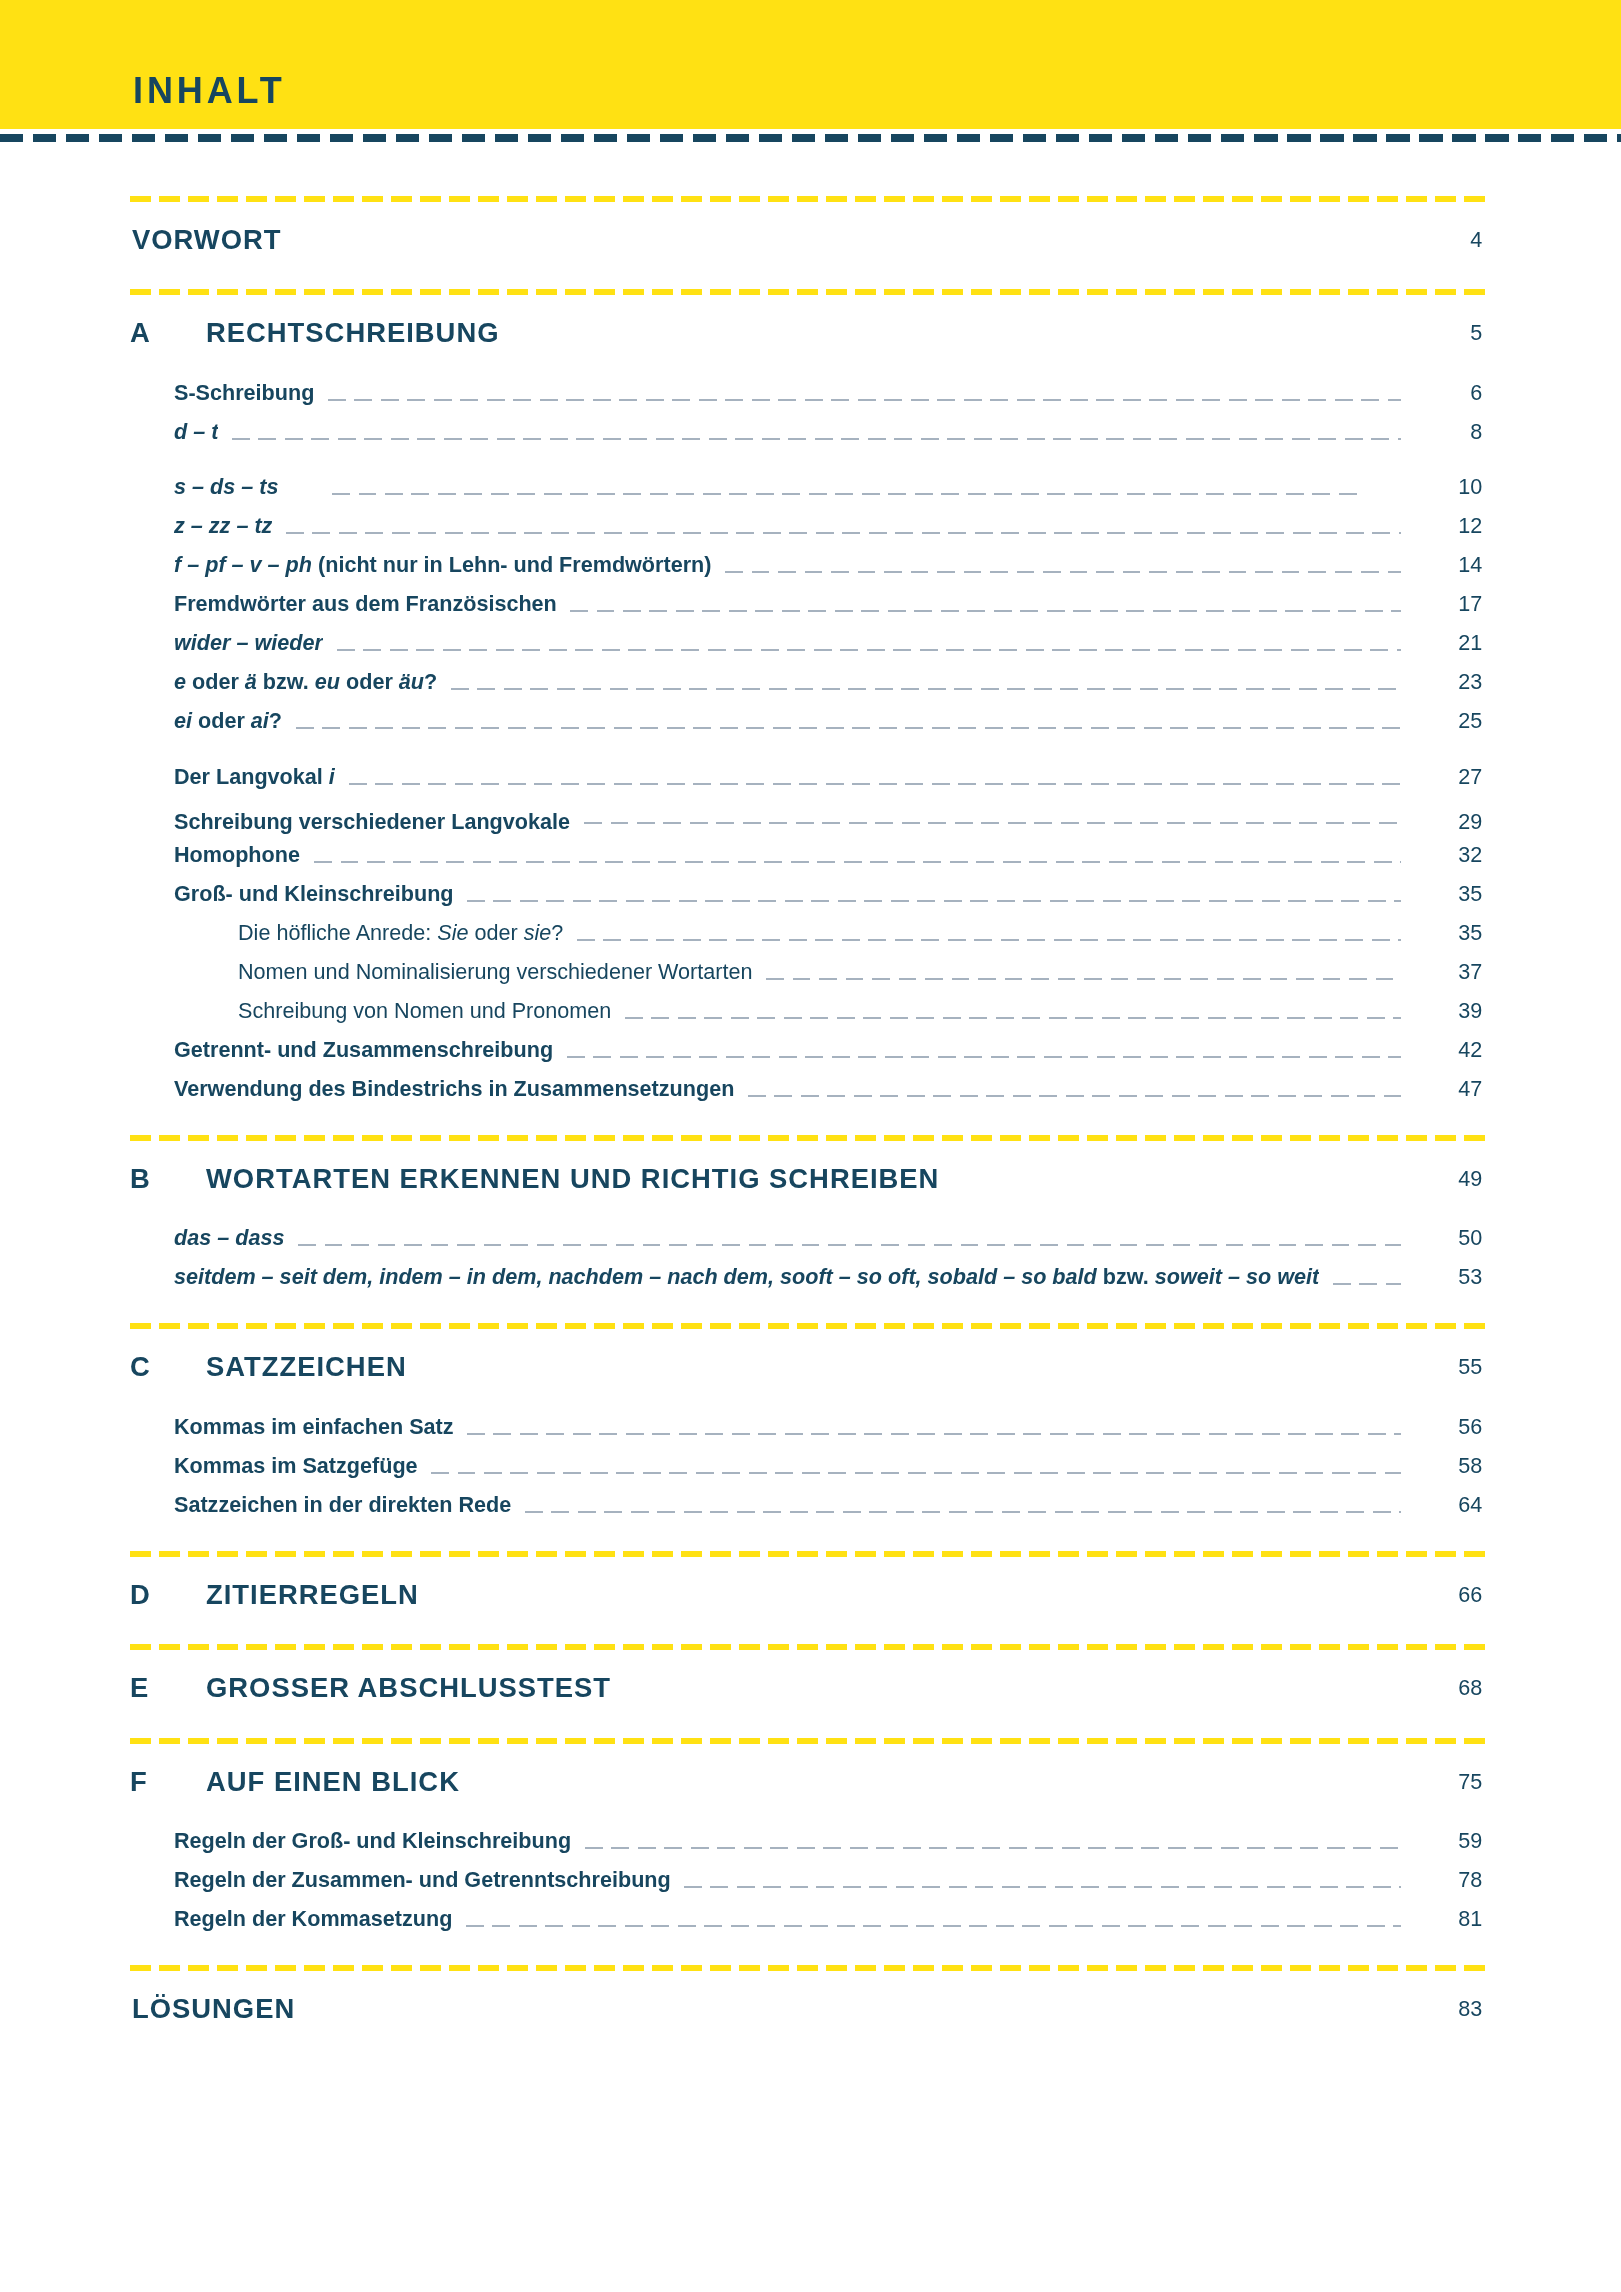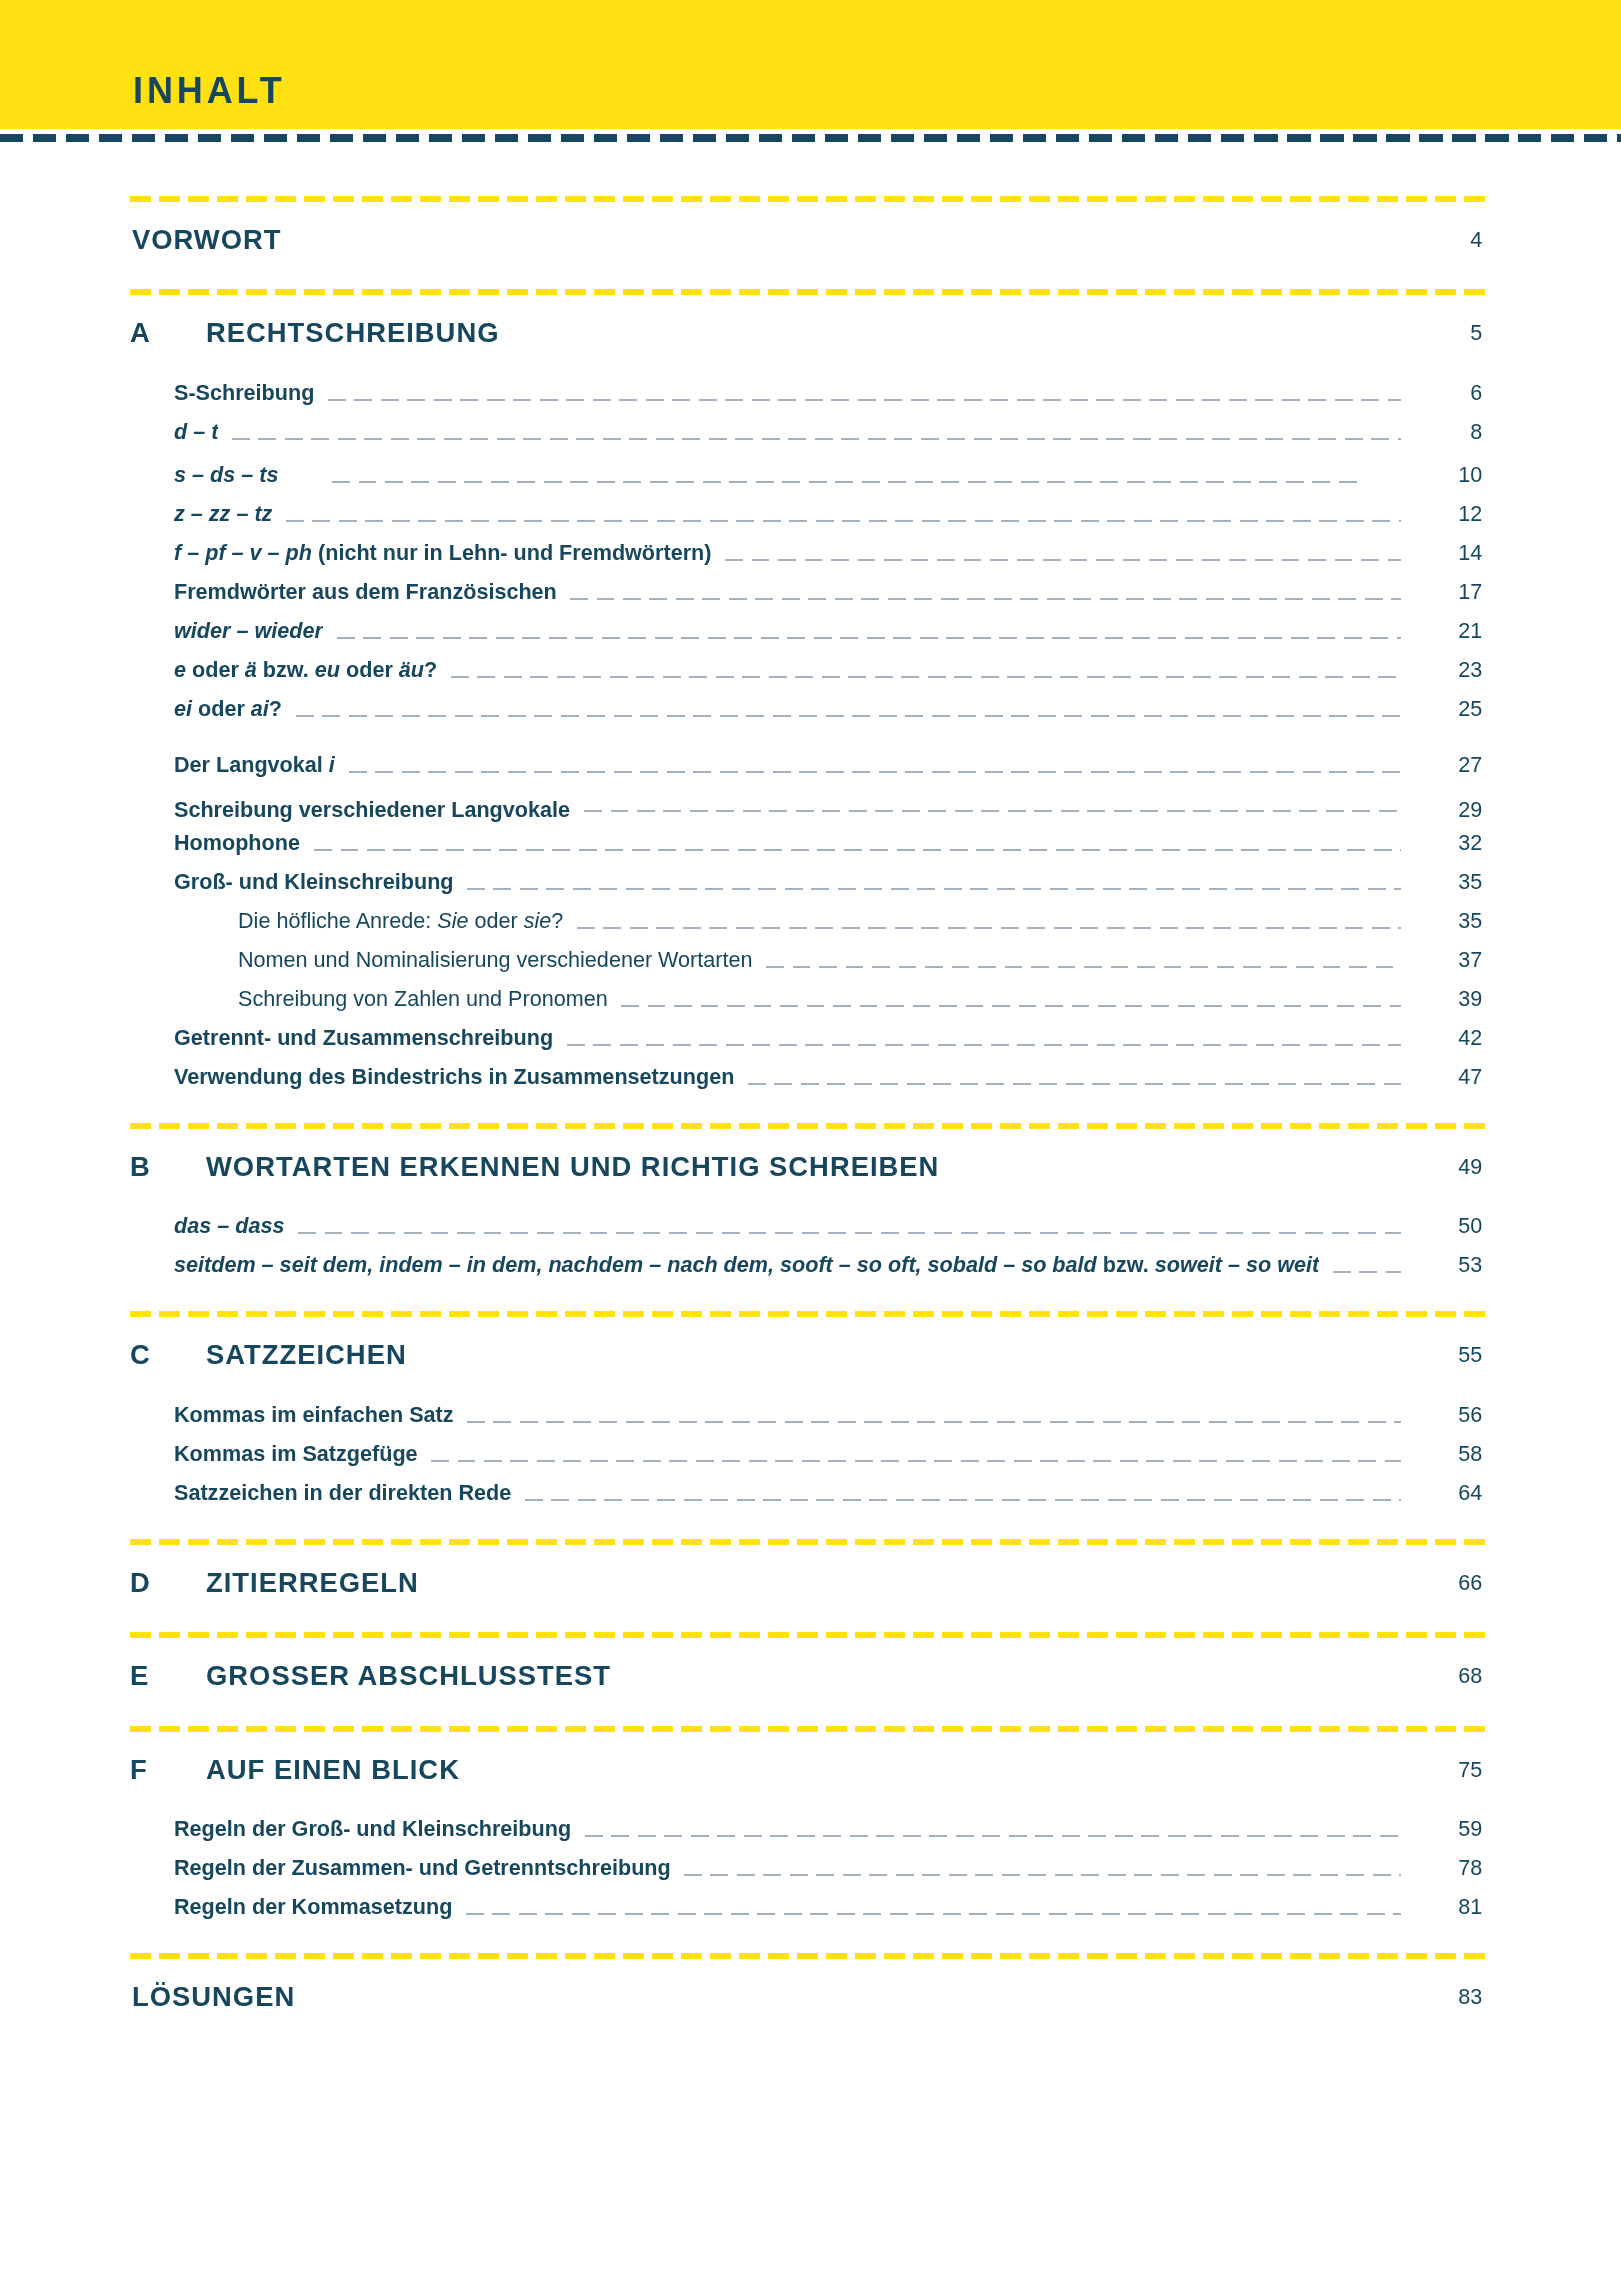--- a/index.html
+++ b/index.html
@@ -104,21 +104,21 @@
       <div class="row l2" style="margin-top: 20.6px;">
         <span class="label"><span>S-Schreibung</span></span>
         <span class="leader"></span>
         <span class="num">6</span>
       </div>
       <div class="row l2" style="margin-top: 0px;">
         <span class="label"><span class="it">d – t</span></span>
         <span class="leader"></span>
         <span class="num">8</span>
       </div>
-      <div class="row l2" style="margin-top: 4px; gap: 40px;">
+      <div class="row l2" style="margin-top: 16px; gap: 40px;">
         <span class="label"><span class="it">s – ds – ts</span></span>
         <span class="leader"></span>
         <span class="num">10</span>
       </div>
       <div class="row l2" style="margin-top: 0px;">
         <span class="label"><span class="it">z – zz – tz</span></span>
         <span class="leader"></span>
         <span class="num">12</span>
       </div>
       <div class="row l2" style="margin-top: 0px;">
@@ -170,21 +170,21 @@
         <span class="label"><span>Die höfliche Anrede: </span><span class="it">Sie</span><span> oder </span><span class="it">sie</span><span>?</span></span>
         <span class="leader"></span>
         <span class="num">35</span>
       </div>
       <div class="row l3" style="margin-top: 0px;">
         <span class="label"><span>Nomen und Nominalisierung verschiedener Wortarten</span></span>
         <span class="leader"></span>
         <span class="num">37</span>
       </div>
       <div class="row l3" style="margin-top: 0px;">
-        <span class="label"><span>Schreibung von Zahlen und Pronomen</span></span>
+        <span class="label"><span>Schreibung von Nomen und Pronomen</span></span>
         <span class="leader"></span>
         <span class="num">39</span>
       </div>
       <div class="row l2" style="margin-top: 0px;">
         <span class="label"><span>Getrennt- und Zusammenschreibung</span></span>
         <span class="leader"></span>
         <span class="num">42</span>
       </div>
       <div class="row l2" style="margin-top: 0px;">
         <span class="label"><span>Verwendung des Bindestrichs in Zusammensetzungen</span></span>

